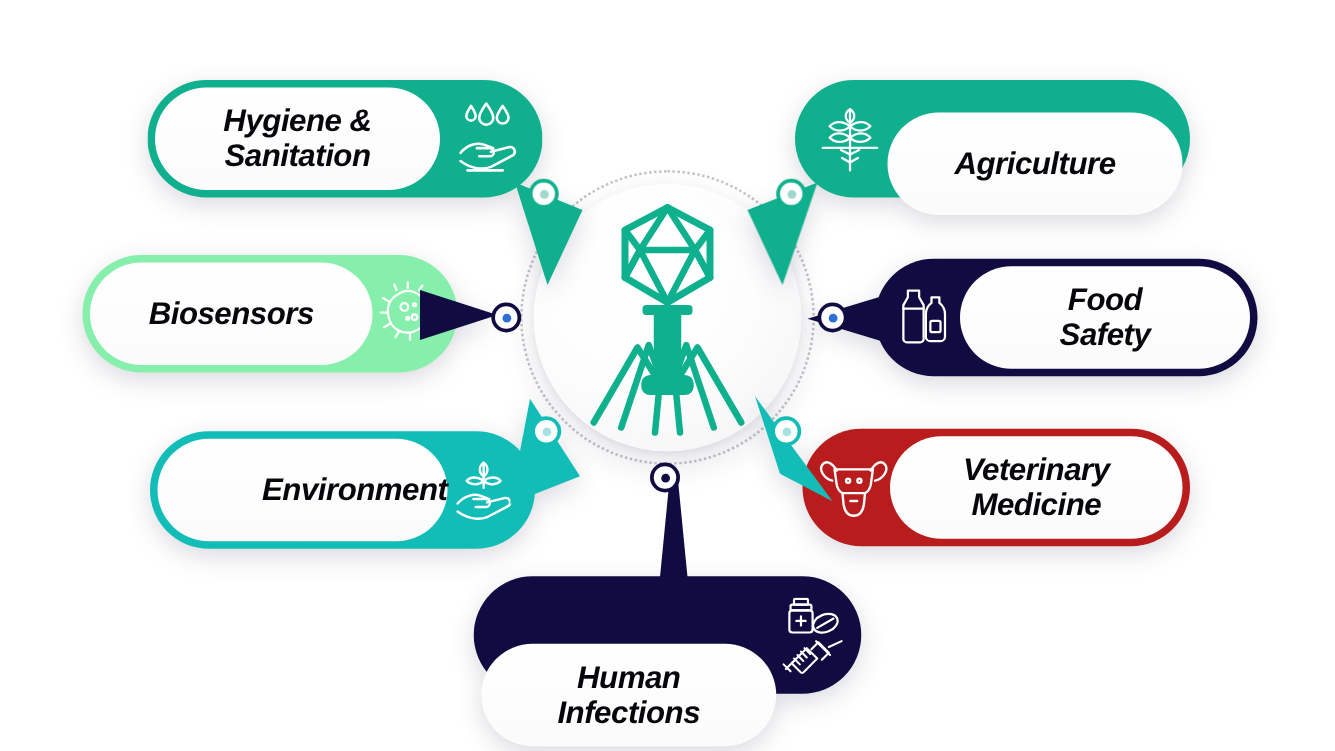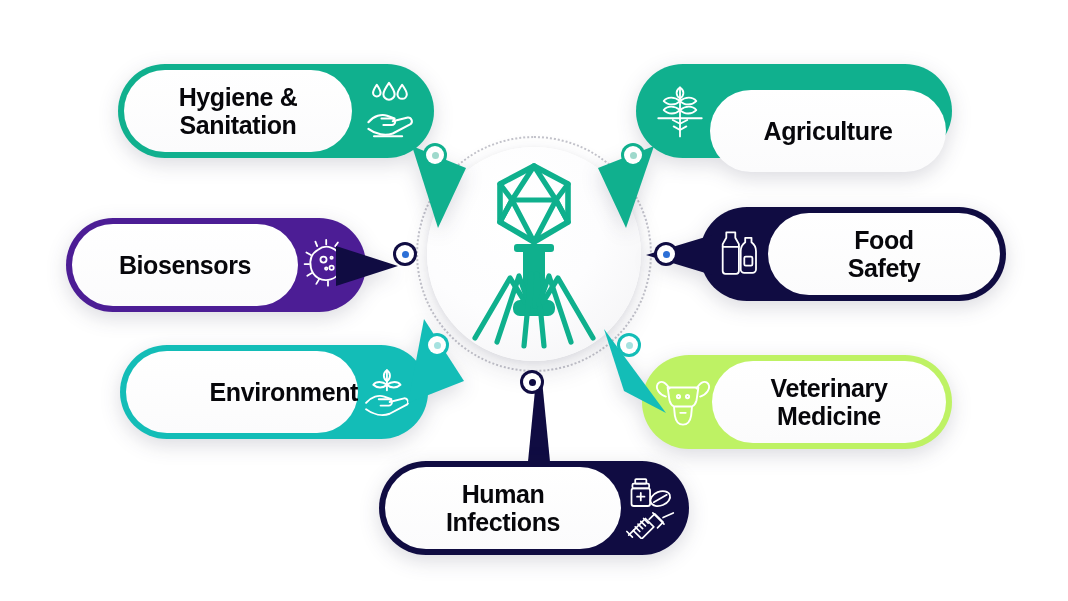--- a/index.html
+++ b/index.html
@@ -6,20 +6,21 @@
   html, body {
     width: 1068px; height: 601px;
     background: #ffffff;
     font-family: "Liberation Sans", sans-serif;
     overflow: hidden;
   }
   #stage {
     position: relative;
     width: 1068px; height: 601px;
     background: #ffffff;
+    font-style: italic;
   }
 
   
   #hub-dotted-circle {
     position: absolute;
     left: 416px; top: 136px;
     width: 236px; height: 236px;
     border-radius: 50%;
     border: 2px dotted #b9b9c2;
     opacity: .85;
@@ -177,21 +178,21 @@
       </svg>
     </div>
     <svg class="beak" style="left:-54px; top:60px; width:80px; height:118px; overflow:visible;" viewBox="0 0 80 118">
       <polygon points="72,22 16,44 44,104" fill="#10B08E"></polygon>
     </svg>
   </div>
   <div class="knob" style="left:624px; top:146px; box-shadow:0 0 0 3px #10B08E;">
     <i style="background:#9fd9cc;"></i>
   </div>
 
-  <div class="pill left" style="left:66px; top:218px; width:300px; background:#4c1d95;">
+  <div class="pill left" style="left:66px; top:204px; width:300px; background:#86efac;">
     <div class="pill-inner" style="width:226px;">
       <div class="pill-label">Biosensors</div>
     </div>
     <div class="pill-icon" style="right:10px; width:56px; height:56px;">
       <svg viewBox="0 0 60 60" width="54" height="54" fill="none" stroke="#ffffff" stroke-width="2" stroke-linecap="round" stroke-linejoin="round">
         <path d="M19 13 c9 -7 21 -2 25 8 c4 10 -1 22 -11 25 c-10 3 -20 -3 -22 -13 c-2 -9 1 -16 8 -20 z"></path>
         <circle cx="25" cy="24" r="3.4"></circle>
         <circle cx="34" cy="33" r="2.4"></circle>
         <circle cx="34" cy="22" r="1.3"></circle>
         <circle cx="28" cy="34" r="1.3"></circle>
@@ -243,21 +244,21 @@
       </svg>
     </div>
     <svg class="beak" style="left:278px; top:-38px; width:82px; height:116px; overflow:visible;" viewBox="0 0 82 116">
       <polygon points="26,12 66,74 10,96" fill="#13BDB7"></polygon>
     </svg>
   </div>
   <div class="knob" style="left:428px; top:336px; box-shadow:0 0 0 3px #13BDB7;">
     <i style="background:#a6e2e0;"></i>
   </div>
 
-  <div class="pill right" style="left:642px; top:355px; width:310px; background:#bef264;">
+  <div class="pill right" style="left:642px; top:343px; width:310px; background:#b91c1c;">
     <div class="pill-inner" style="width:234px;">
       <div class="pill-label">Veterinary
 Medicine</div>
     </div>
     <div class="pill-icon" style="left:12px; width:58px; height:56px;">
       <svg viewBox="0 0 62 58" width="56" height="54" fill="none" stroke="#ffffff" stroke-width="2.1" stroke-linecap="round" stroke-linejoin="round">
         <path d="M16 14 c-5 -8 -10 -9 -13 -5 c-3 5 2 12 9 14"></path>
         <path d="M46 14 c5 -8 10 -9 13 -5 c3 5 -2 12 -9 14"></path>
         <path d="M14 13 h34 l-2 14 c-1 4 -3 6 -5 7 l-1 10 c-1 6 -4 10 -9 10 c-5 0 -8 -4 -9 -10 l-1 -10 c-2 -1 -4 -3 -5 -7 z"></path>
         <path d="M22 34 h18"></path>
@@ -271,21 +272,21 @@
     </svg>
   </div>
   <div class="knob" style="left:620px; top:336px; box-shadow:0 0 0 3px #13BDB7;">
     <i style="background:#a6e2e0;"></i>
   </div>
 
   <svg style="position:absolute; left:516px; top:376px; width:46px; height:110px;" viewBox="0 0 46 110">
     <polygon points="20,4 26,4 36,106 10,106" fill="#100C42"></polygon>
   </svg>
   <div class="pill left" style="left:379px; top:461px; width:310px; background:#100C42;">
-    <div class="pill-inner" style="width:236px;">
+    <div class="pill-inner" style="width:236px;margin-top:48px;">
       <div class="pill-label">Human
 Infections</div>
     </div>
     <div class="pill-icon" style="right:6px; width:64px; height:80px; flex-direction:column;">
       <svg viewBox="0 0 56 32" width="52" height="30" fill="none" stroke="#ffffff" stroke-width="1.9" stroke-linecap="round" stroke-linejoin="round">
         <rect x="11" y="1" width="12" height="5" rx="1"></rect>
         <rect x="8" y="6" width="18" height="5" rx="1.5"></rect>
         <rect x="7" y="11" width="20" height="19" rx="2.5"></rect>
         <path d="M17 16 v8 M13 20 h8"></path>
         <ellipse cx="38" cy="22" rx="11" ry="7.5" transform="rotate(-22 38 22)"></ellipse>

